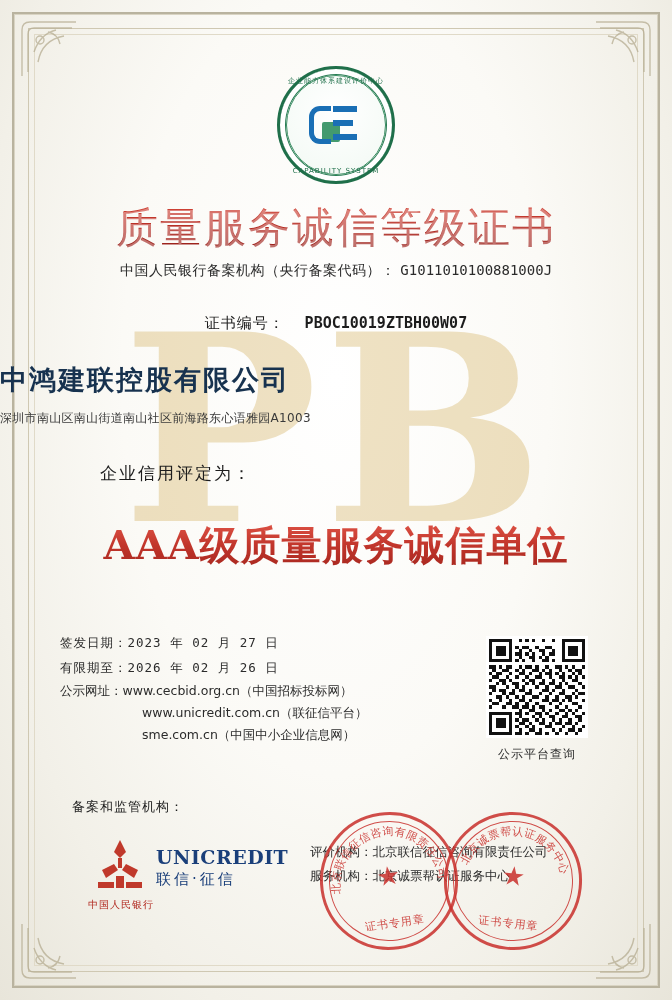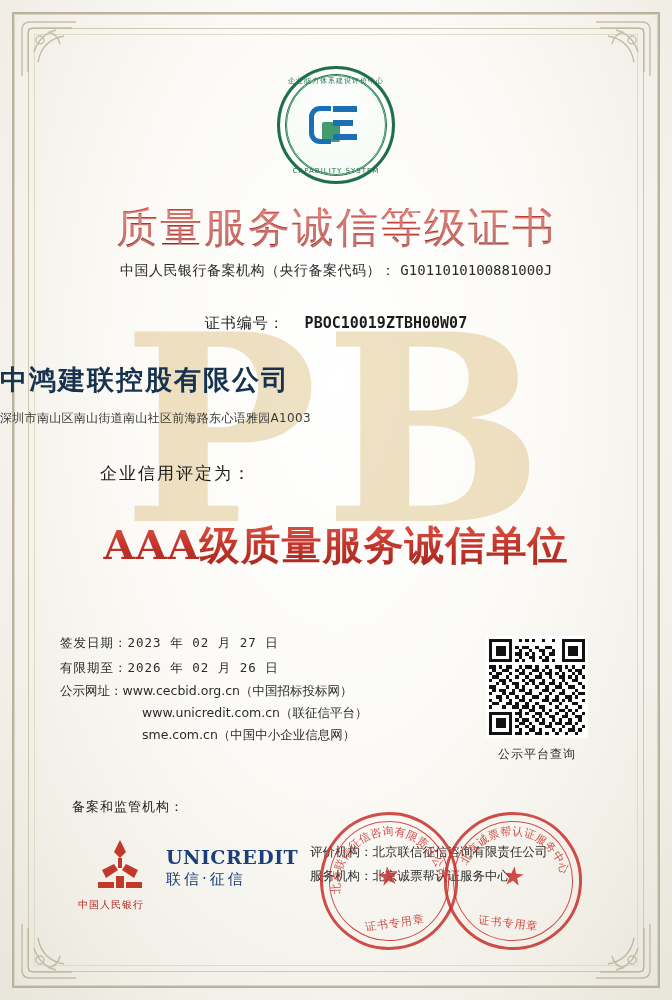--- a/index.html
+++ b/index.html
@@ -166,32 +166,32 @@
   }
   .qr svg{display:block;}
   .qr-cap{margin-top:8px;font-size:12px;color:#2b2b2b;letter-spacing:1px;}
 
   
   .reg-label{
     position:absolute;left:72px;top:798px;
     font-size:13px;color:#1d1d1d;letter-spacing:1px;
   }
   .unicredit{
-    position:absolute;left:92px;top:836px;display:flex;align-items:center;gap:18px;
+    position:absolute;left:92px;top:836px;display:flex;align-items:center;gap:8px;
   }
   .uc-mark{width:56px;height:62px;position:relative;}
   .uc-mark svg{display:block;}
   .uc-text .en{
     font-family:"DejaVu Serif", serif;font-size:19px;font-weight:700;color:#1a3f7a;letter-spacing:.5px;
   }
   .uc-text .cn{
     font-size:15px;color:#1a3f7a;letter-spacing:3px;margin-top:2px;
   }
   .uc-caption{
-    position:absolute;left:78px;top:898px;width:86px;
+    position:absolute;left:78px;top:898px;width:86px;text-align:center;
     font-size:10px;color:#b1281f;letter-spacing:1px;
   }
 
   .orgs{
     position:absolute;left:310px;top:840px;
     font-size:12.5px;color:#2b2b2b;line-height:24px;
   }
 
   
   .seal{

